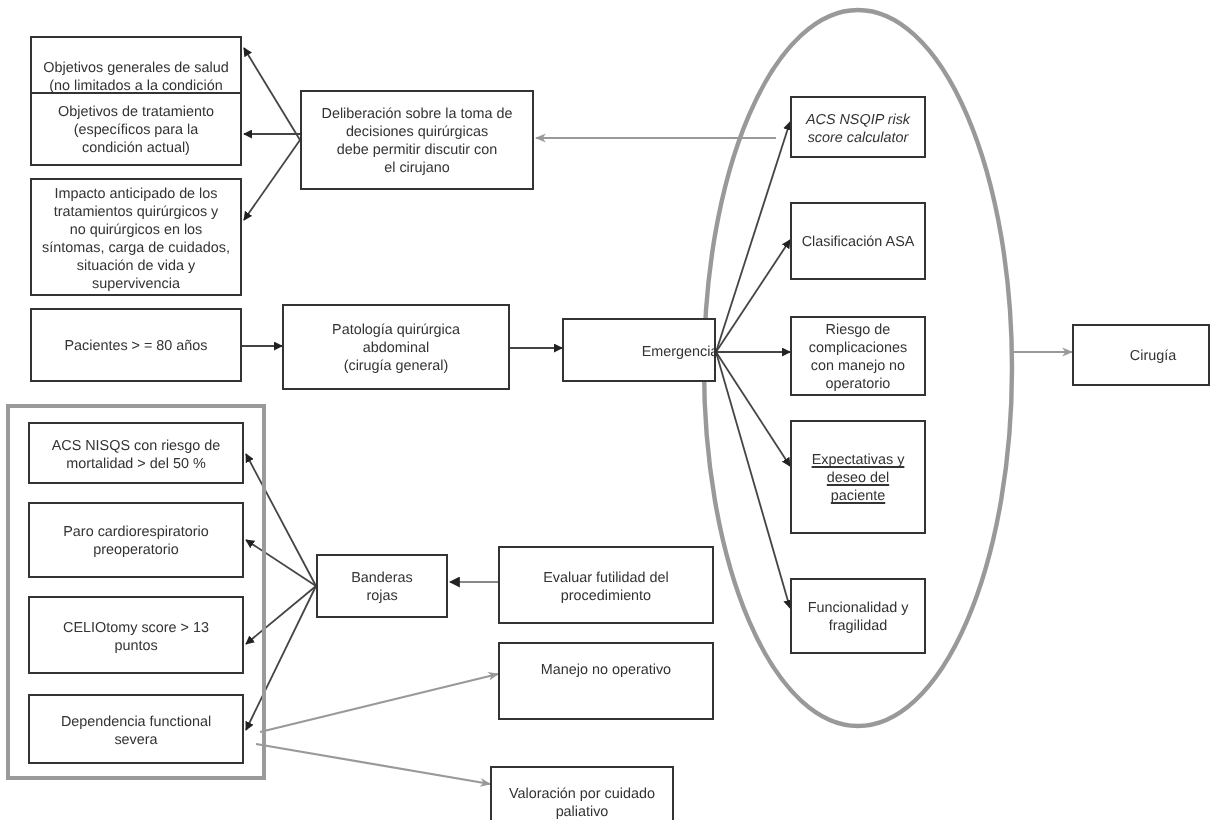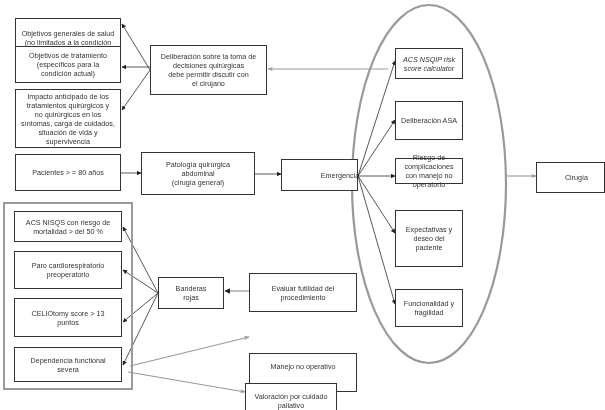--- a/index.html
+++ b/index.html
@@ -94,29 +94,29 @@
 </div>
 <div class="box" style="left:281px; top:159px; width:77px; height:32px;padding-left:44px;">
   <span>Emergencia</span>
 </div>
 
 <div class="box italic" style="left:395px; top:48px; width:68px; height:31px;">
   <span>ACS NSQIP risk
 score calculator</span>
 </div>
 <div class="box" style="left:395px; top:101px; width:68px; height:39px;">
-  <span>Deliberación ASA</span>
+  <span>Clasificación ASA</span>
 </div>
-<div class="box" style="left:395px; top:158px; width:68px; height:26px;">
+<div class="box" style="left:395px; top:158px; width:68px; height:40px;">
   <span>Riesgo de
 complicaciones
 con manejo no
 operatorio</span>
 </div>
-<div class="box" style="left:395px; top:210px; width:68px; height:57px;">
+<div class="box" style="left:395px; top:210px; width:68px; height:57px;text-decoration:underline;">
   <span>Expectativas y
 deseo del
 paciente</span>
 </div>
 <div class="box" style="left:395px; top:289px; width:68px; height:38px;">
   <span>Funcionalidad y
 fragilidad</span>
 </div>
 
 <div class="box" style="left:536px; top:162px; width:69px; height:31px;padding-left:15px;">
@@ -141,19 +141,19 @@
 </div>
 
 <div class="box" style="left:158px; top:277px; width:66px; height:32px;text-align:center;">
   <span>Banderas
 rojas</span>
 </div>
 <div class="box" style="left:249px; top:273px; width:108px; height:39px;">
   <span>Evaluar futilidad del
 procedimiento</span>
 </div>
-<div class="box" style="left:249px; top:321px; width:108px; height:39px; align-items:flex-start; padding-top:8px;margin-top:32px;">
+<div class="box" style="left:249px; top:321px; width:108px; height:39px; align-items:flex-start; padding-top:8px;">
   <span>Manejo no operativo</span>
 </div>
 <div class="box" style="left:245px; top:383px; width:92px; height:36px;">
   <span>Valoración por cuidado
 paliativo</span>
 </div>
 
 </body></html>

